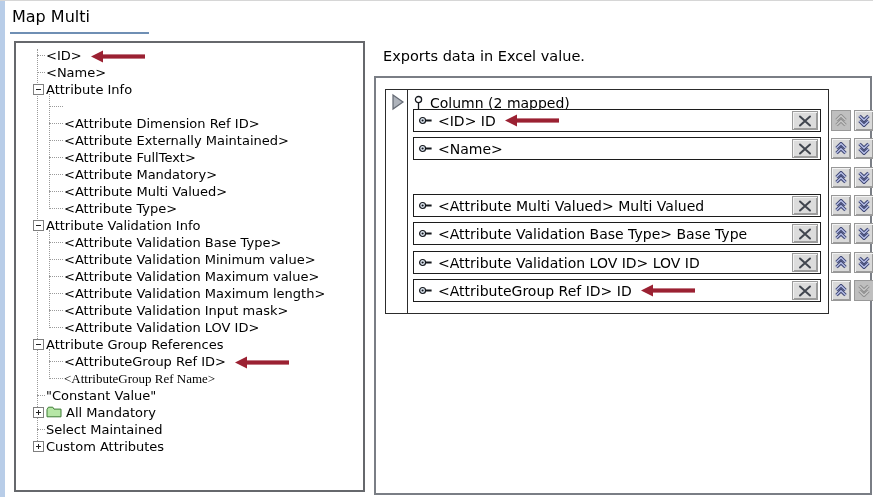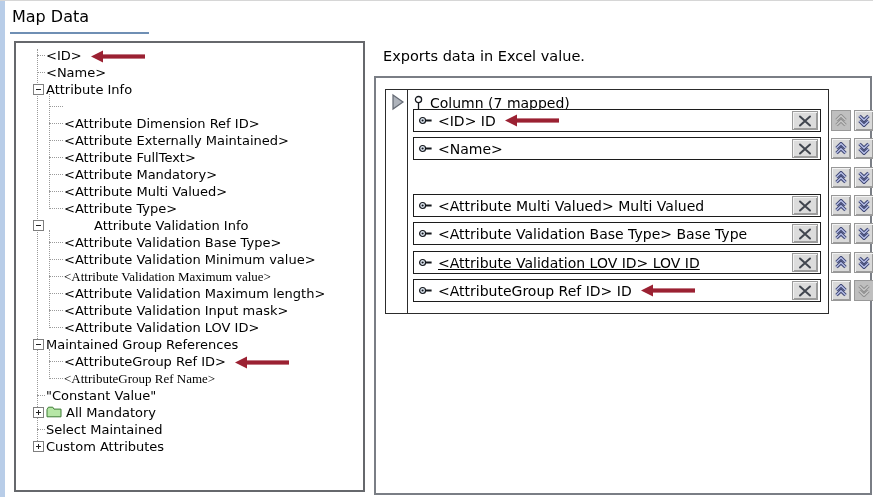--- a/index.html
+++ b/index.html
@@ -46,45 +46,45 @@
     display:flex;align-items:center;justify-content:center;flex:0 0 auto;box-sizing:border-box;cursor:pointer;}
   .chev-btn{position:absolute;width:20px;height:21px;background:#d9d9d9;border:1px solid #989898;
     box-shadow:inset 1px 1px 0 #f3f3f3,inset -1px -1px 0 #9c9c9c;
     display:flex;align-items:center;justify-content:center;box-sizing:border-box;cursor:pointer;}
   .chev-btn.disabled{background:#bfbfbf;box-shadow:none;cursor:default;}
 </style>
 </head>
 <body>
 
 <div class="accent-strip"></div>
-<div class="page-title">Map Data</div>
+<div class="page-title">Map Multi</div>
 <div class="title-underline"></div>
 
 <div class="tree-panel" id="treePanel">
     <div class="tree-row" style="top: 4px;"><span class="hconn" style="left:21px;width:8px"></span><span class="tree-label" style="margin-left:30px">&lt;ID&gt;</span><span class="arrow"><svg width="55" height="13" viewBox="0 0 55 13">
           <polygon points="0,6.5 12,0.6 12,12.4" fill="currentColor"></polygon>
           <rect x="11" y="4.4" width="43" height="4.2" fill="currentColor"></rect>
         </svg></span></div>
     <div class="tree-row" style="top: 21px;"><span class="hconn" style="left:21px;width:8px"></span><span class="tree-label" style="margin-left:30px">&lt;Name&gt;</span></div>
     <div class="tree-row" style="top: 38px;"><span class="expander"></span><span class="tree-label" style="margin-left:30px">Attribute Info</span></div>
     <div class="tree-row" style="top: 55px;"><span class="hconn" style="left:33px;width:14px"></span></div>
     <div class="tree-row" style="top: 72px;"><span class="hconn" style="left:33px;width:14px"></span><span class="tree-label" style="margin-left:48px">&lt;Attribute Dimension Ref ID&gt;</span></div>
     <div class="tree-row" style="top: 89px;"><span class="hconn" style="left:33px;width:14px"></span><span class="tree-label" style="margin-left:48px">&lt;Attribute Externally Maintained&gt;</span></div>
     <div class="tree-row" style="top: 106px;"><span class="hconn" style="left:33px;width:14px"></span><span class="tree-label" style="margin-left:48px">&lt;Attribute FullText&gt;</span></div>
     <div class="tree-row" style="top: 123px;"><span class="hconn" style="left:33px;width:14px"></span><span class="tree-label" style="margin-left:48px">&lt;Attribute Mandatory&gt;</span></div>
     <div class="tree-row" style="top: 140px;"><span class="hconn" style="left:33px;width:14px"></span><span class="tree-label" style="margin-left:48px">&lt;Attribute Multi Valued&gt;</span></div>
     <div class="tree-row" style="top: 157px;"><span class="hconn" style="left:33px;width:14px"></span><span class="tree-label" style="margin-left:48px">&lt;Attribute Type&gt;</span></div>
-    <div class="tree-row" style="top: 174px; padding-left: 48px;"><span class="expander"></span><span class="tree-label" style="margin-left:30px">Attribute Validation Info</span></div>
+    <div class="tree-row" style="top: 174px;"><span class="expander"></span><span class="tree-label" style="margin-left:30px">Attribute Validation Info</span></div>
     <div class="tree-row" style="top: 191px;"><span class="hconn" style="left:33px;width:14px"></span><span class="tree-label" style="margin-left:48px">&lt;Attribute Validation Base Type&gt;</span></div>
     <div class="tree-row" style="top: 208px;"><span class="hconn" style="left:33px;width:14px"></span><span class="tree-label" style="margin-left:48px">&lt;Attribute Validation Minimum value&gt;</span></div>
-    <div class="tree-row" style="top: 225px; font-family: Liberation Serif, serif;"><span class="hconn" style="left:33px;width:14px"></span><span class="tree-label" style="margin-left:48px">&lt;Attribute Validation Maximum value&gt;</span></div>
+    <div class="tree-row" style="top: 225px;"><span class="hconn" style="left:33px;width:14px"></span><span class="tree-label" style="margin-left:48px">&lt;Attribute Validation Maximum value&gt;</span></div>
     <div class="tree-row" style="top: 242px;"><span class="hconn" style="left:33px;width:14px"></span><span class="tree-label" style="margin-left:48px">&lt;Attribute Validation Maximum length&gt;</span></div>
     <div class="tree-row" style="top: 276px;"><span class="hconn" style="left:33px;width:14px"></span><span class="tree-label" style="margin-left:48px">&lt;Attribute Validation LOV ID&gt;</span></div>
     <div class="tree-row" style="top: 259px;"><span class="hconn" style="left:33px;width:14px"></span><span class="tree-label" style="margin-left:48px">&lt;Attribute Validation Input mask&gt;</span></div>
-    <div class="tree-row" style="top: 293px;"><span class="expander"></span><span class="tree-label" style="margin-left:30px">Maintained Group References</span></div>
+    <div class="tree-row" style="top: 293px;"><span class="expander"></span><span class="tree-label" style="margin-left:30px">Attribute Group References</span></div>
     <div class="tree-row" style="top: 310px;"><span class="hconn" style="left:33px;width:14px"></span><span class="tree-label" style="margin-left:48px">&lt;AttributeGroup Ref ID&gt;</span><span class="arrow"><svg width="55" height="13" viewBox="0 0 55 13">
           <polygon points="0,6.5 12,0.6 12,12.4" fill="currentColor"></polygon>
           <rect x="11" y="4.4" width="43" height="4.2" fill="currentColor"></rect>
         </svg></span></div>
     <div class="tree-row" style="top: 327px; font-family: Liberation Serif, serif;"><span class="hconn" style="left:33px;width:14px"></span><span class="tree-label" style="margin-left:48px">&lt;AttributeGroup Ref Name&gt;</span></div>
     <div class="tree-row" style="top: 344px;"><span class="hconn" style="left:21px;width:8px"></span><span class="tree-label" style="margin-left:30px">"Constant Value"</span></div>
     <div class="tree-row" style="top: 361px;"><span class="expander plus"></span><span class="fold-ic"><svg width="16" height="12" viewBox="0 0 16 12">
           <path d="M1,3.6 L2.4,1.2 L6.8,1.2 L8,3.1 L15,3.1 L15,10.8 L1,10.8 Z" style="fill:var(--folder-fill);stroke:var(--folder-border)" stroke-width="1"></path>
         </svg></span><span class="tree-label" style="margin-left:0px">All Mandatory</span></div>
     <div class="tree-row" style="top: 378px;"><span class="hconn" style="left:21px;width:8px"></span><span class="tree-label" style="margin-left:30px">Select Maintained</span></div>
@@ -105,21 +105,21 @@
       </svg>
     </div>
     <div class="side-divider"></div>
     <div class="map-header">
       <span class="key-ic">
         <svg width="11" height="17" viewBox="0 0 11 17">
           <circle cx="5.5" cy="4.6" r="3.1" fill="none" stroke="#15181d" stroke-width="1.3"></circle>
           <line x1="5.5" y1="7.8" x2="5.5" y2="16.2" stroke="#15181d" stroke-width="1.3"></line>
         </svg>
       </span>
-      <span>Column (7 mapped)</span>
+      <span>Column (2 mapped)</span>
     </div>
   <div class="map-row" style="top: 19px;">
         <span class="node-ic">
           <svg width="15" height="11" viewBox="0 0 15 11">
             <circle cx="4.6" cy="5.5" r="3" style="fill:#dfe8f3;stroke:#15181d" stroke-width="1.2"></circle>
             <circle cx="4.6" cy="5.5" r="1.1" style="fill:#15181d"></circle>
             <rect x="7.6" y="4.5" width="6" height="2" style="fill:#15181d"></rect>
           </svg>
         </span>
         <span class="map-label">&lt;ID&gt; ID</span>
@@ -177,21 +177,21 @@
           </svg>
         </span>
         <span class="map-label">&lt;Attribute Validation Base Type&gt; Base Type</span>
         <span class="sp"></span>
         <span class="x-btn">
           <svg width="14" height="12" viewBox="0 0 14 12">
             <path d="M2,1.5 L12,10.5 M12,1.5 L2,10.5" stroke="#41464f" stroke-width="2" stroke-linecap="round" fill="none"></path>
           </svg>
         </span>
       </div>
-      <div class="map-row" style="top: 161px; text-decoration: underline;">
+      <div class="map-row" style="top: 161px;">
         <span class="node-ic">
           <svg width="15" height="11" viewBox="0 0 15 11">
             <circle cx="4.6" cy="5.5" r="3" style="fill:#dfe8f3;stroke:#15181d" stroke-width="1.2"></circle>
             <circle cx="4.6" cy="5.5" r="1.1" style="fill:#15181d"></circle>
             <rect x="7.6" y="4.5" width="6" height="2" style="fill:#15181d"></rect>
           </svg>
         </span>
         <span class="map-label">&lt;Attribute Validation LOV ID&gt; LOV ID</span>
         <span class="sp"></span>
         <span class="x-btn">

